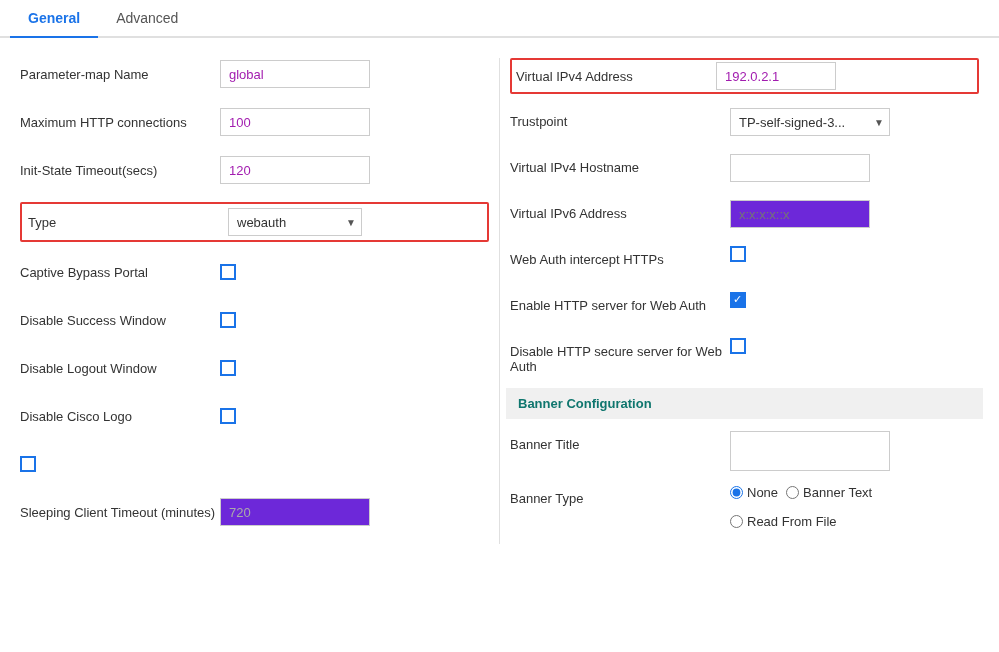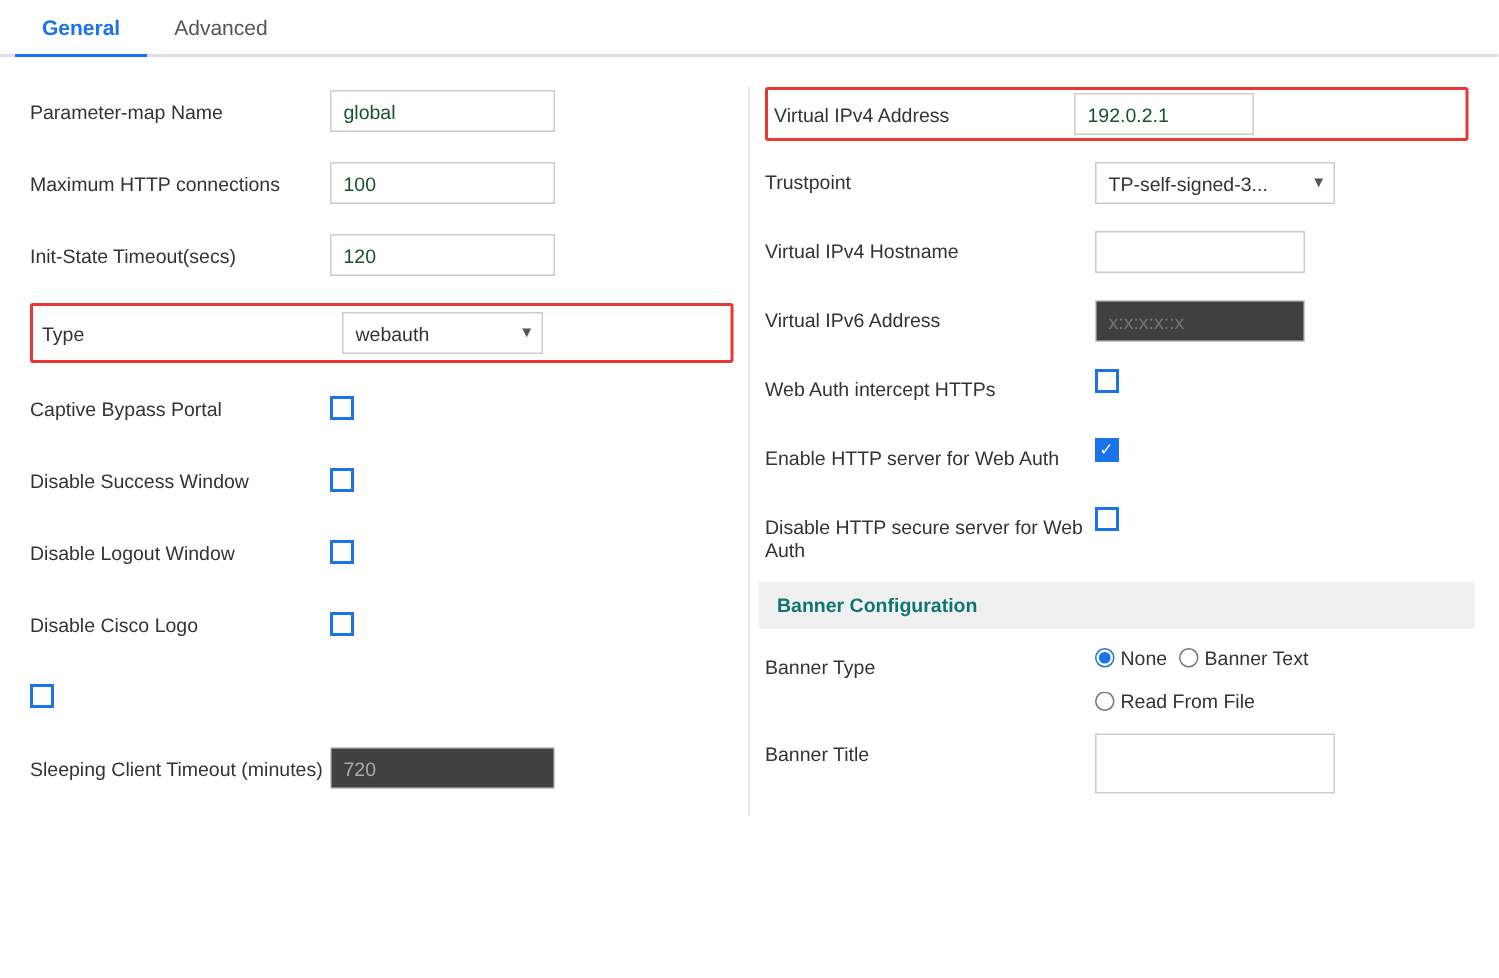--- a/index.html
+++ b/index.html
@@ -58,21 +58,21 @@
       flex: 1;
     }
 
     input[type="text"] {
       border: 1px solid #ccc;
       padding: 4px 8px;
       font-size: 13px;
       height: 28px;
       width: 150px;
       outline: none;
-      color: #14532d;
+      color: #a21caf;
     }
 
     .select-wrapper {
       position: relative;
       display: inline-block;
     }
 
     select {
       border: 1px solid #ccc;
       padding: 4px 24px 4px 8px;
@@ -172,21 +172,21 @@
       padding-top: 6px;
     }
 
     .right-form-control {
       flex: 1;
       display: flex;
       align-items: center;
     }
 
     input[type="text"].gray-bg {
-      background: #404040;
+      background: #6d28d9;
       color: #aaa;
     }
   </style>
 </head>
 <body>
 
 <div class="tabs">
   <div class="tab active">
     <span>General</span>
   </div>
@@ -327,20 +327,27 @@
     </div>
 
     <div class="right-form-row">
       <div class="right-form-label">Disable HTTP secure server for Web Auth</div>
       <div class="right-form-control checkbox-wrapper">
         <input type="checkbox" style="">
       </div>
     </div>
 
     <div class="banner-section-header">Banner Configuration</div>
+
+    <div class="right-form-row">
+      <div class="right-form-label">Banner Title</div>
+      <div class="right-form-control">
+        <input type="text" value="" style="width: 160px; height: 40px;">
+      </div>
+    </div>
 
     <div class="right-form-row">
       <div class="right-form-label">Banner Type</div>
       <div class="right-form-control">
         <div class="radio-group">
           <div class="radio-item">
             <input type="radio" name="bannerType" value="None" checked="" style="">
             <label>None</label>
           </div>
           <div class="radio-item">
@@ -348,21 +355,14 @@
             <label>Banner Text</label>
           </div>
           <div class="radio-item" style="margin-top: 6px; width: 100%;">
             <input type="radio" name="bannerType" value="Read From File" style="">
             <label>Read From File</label>
           </div>
         </div>
       </div>
     </div>
 
-    <div class="right-form-row">
-      <div class="right-form-label">Banner Title</div>
-      <div class="right-form-control">
-        <input type="text" value="" style="width: 160px; height: 40px;">
-      </div>
-    </div>
-
   </div>
 </div>
 
 </body></html>

